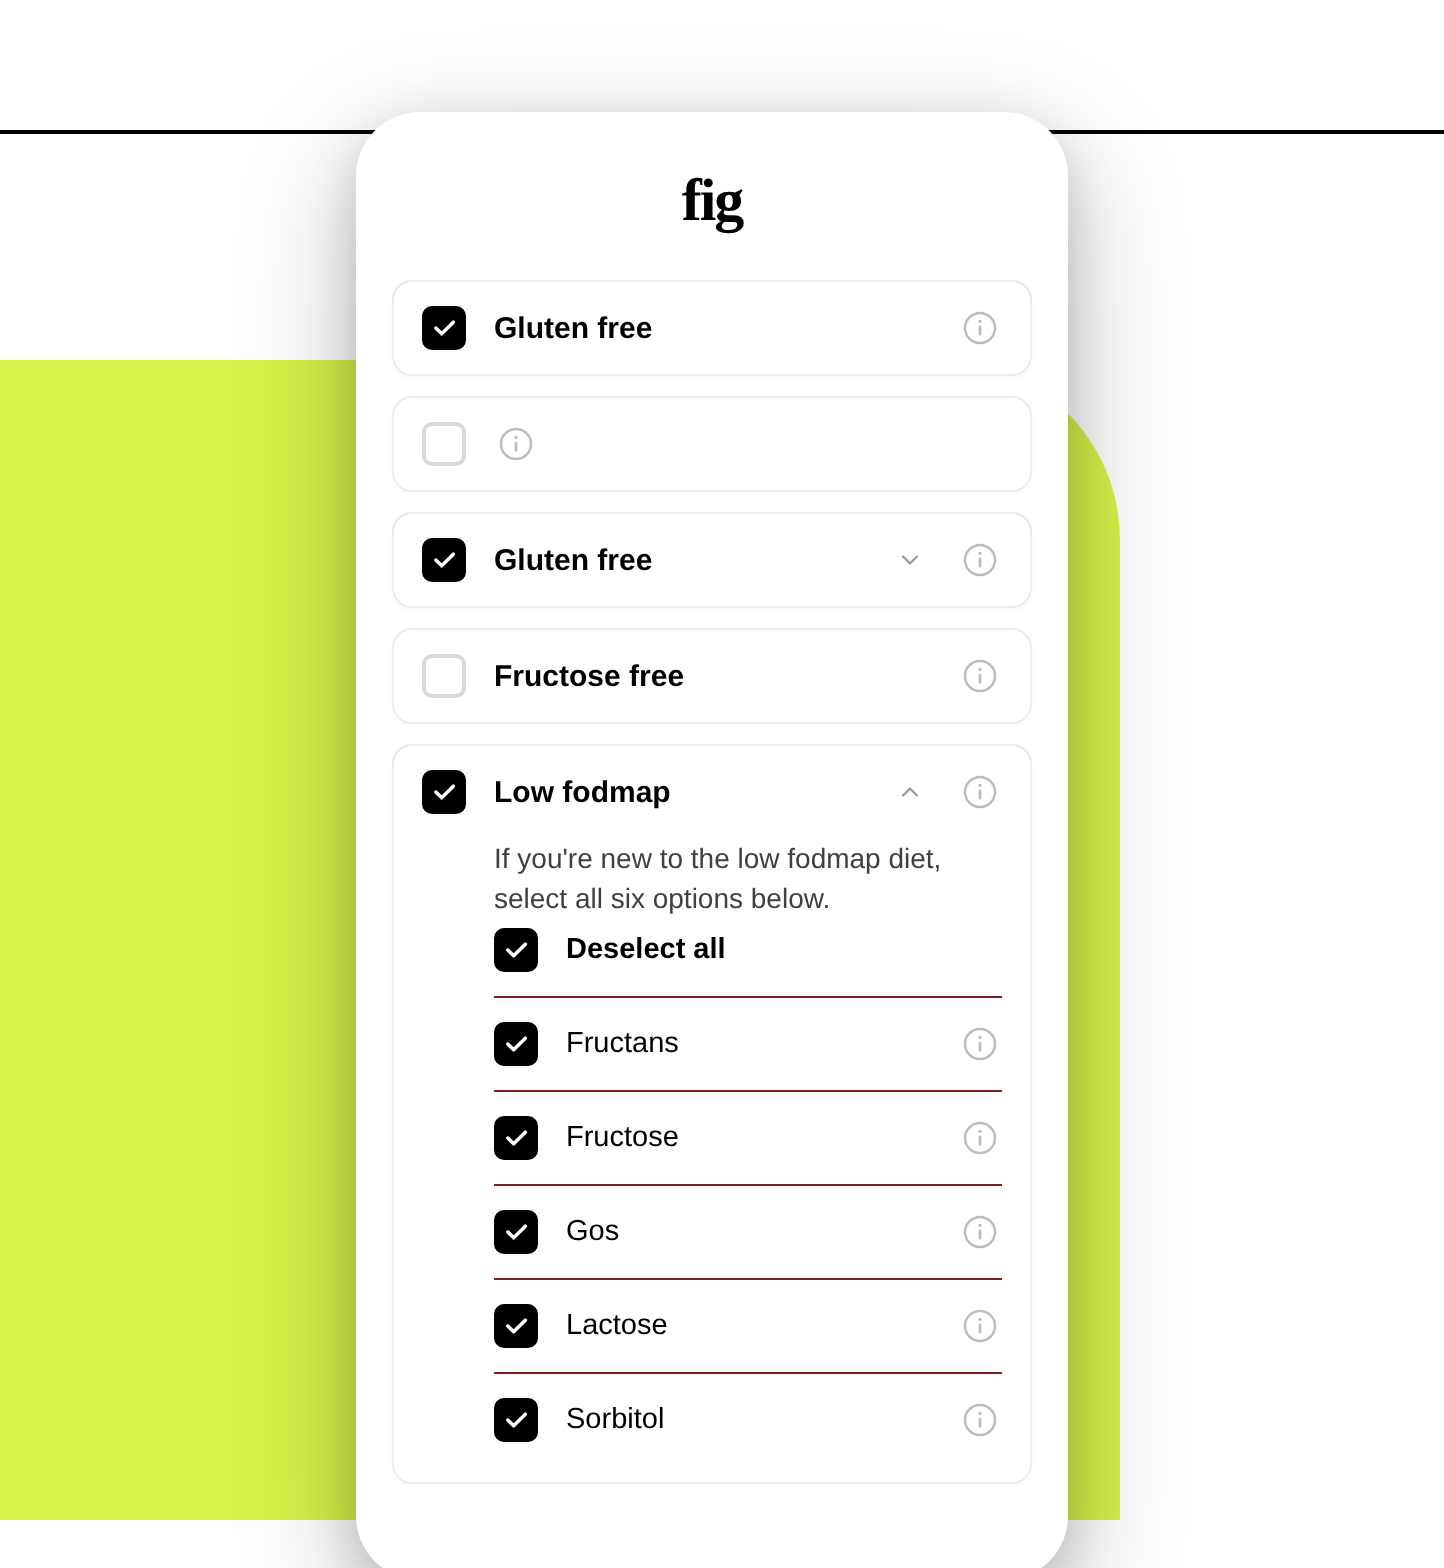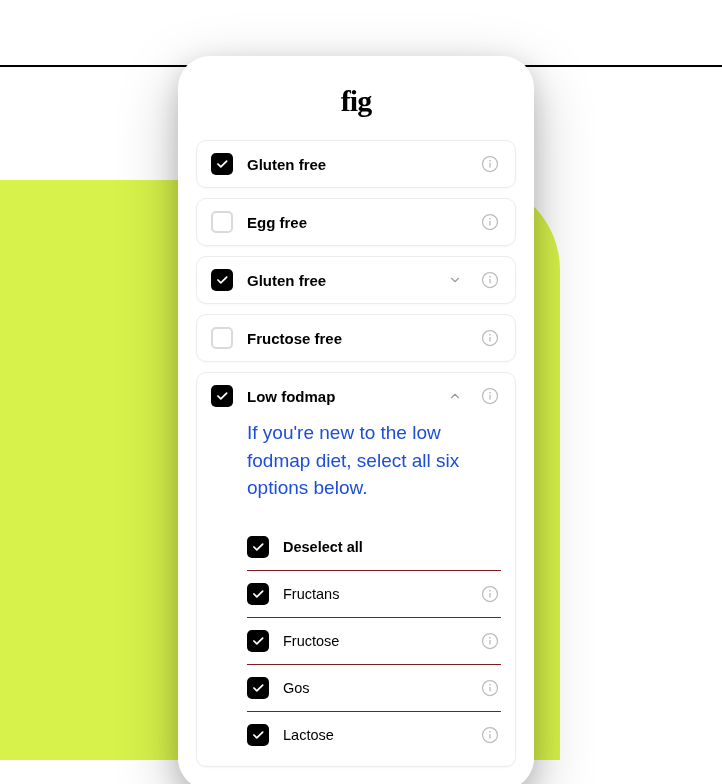--- a/index.html
+++ b/index.html
@@ -105,24 +105,24 @@
     height: 22px;
     display: flex;
     align-items: center;
     justify-content: center;
     flex-shrink: 0;
   }
   .expanded-body {
     padding: 0 14px 8px 50px;
   }
   .hint {
-    font-size: 19px;
-    color: #1d4ed8;
+    font-size: 14px;
+    color: #404040;
     line-height: 1.45;
-    margin-bottom: 30px;
+    margin-bottom: 0;
     padding-right: 30px;
   }
   .sub-row {
     display: flex;
     align-items: center;
     gap: 14px;
     padding: 12px 0;
     border-top: 1px solid #7f1d1d;
   }
   .sub-row:first-of-type { border-top: none; padding-top: 4px; align-items: center; }
@@ -161,21 +161,20 @@
               <circle cx="12" cy="8" r="1" fill="#bcbcbc"></circle>
               <rect x="11.2" y="10.5" width="1.6" height="6" rx="0.8" fill="#bcbcbc"></rect>
             </svg>
         </span>
       </div>
     </div>
 
     <div class="item">
       <div class="item-head">
         <div class="checkbox unchecked"></div>
-        <span class="label">Egg free</span>
         <span class="info">
           <svg width="20" height="20" viewBox="0 0 24 24" fill="none">
               <circle cx="12" cy="12" r="9" stroke="#bcbcbc" stroke-width="1.5"></circle>
               <circle cx="12" cy="8" r="1" fill="#bcbcbc"></circle>
               <rect x="11.2" y="10.5" width="1.6" height="6" rx="0.8" fill="#bcbcbc"></rect>
             </svg>
         </span>
       </div>
     </div>
 
@@ -307,18 +306,33 @@
           <span class="sub-label">Lactose</span>
           <span class="info">
             <svg width="20" height="20" viewBox="0 0 24 24" fill="none">
                 <circle cx="12" cy="12" r="9" stroke="#bcbcbc" stroke-width="1.5"></circle>
                 <circle cx="12" cy="8" r="1" fill="#bcbcbc"></circle>
                 <rect x="11.2" y="10.5" width="1.6" height="6" rx="0.8" fill="#bcbcbc"></rect>
               </svg>
           </span>
         </div>
 
+        <div class="sub-row">
+          <div class="checkbox checked">
+            <svg width="14" height="14" viewBox="0 0 24 24" fill="none">
+                <path d="M5 12l5 5L20 7" stroke="#fff" stroke-width="3" stroke-linecap="round" stroke-linejoin="round"></path>
+              </svg>
+          </div>
+          <span class="sub-label">Sorbitol</span>
+          <span class="info">
+            <svg width="20" height="20" viewBox="0 0 24 24" fill="none">
+                <circle cx="12" cy="12" r="9" stroke="#bcbcbc" stroke-width="1.5"></circle>
+                <circle cx="12" cy="8" r="1" fill="#bcbcbc"></circle>
+                <rect x="11.2" y="10.5" width="1.6" height="6" rx="0.8" fill="#bcbcbc"></rect>
+              </svg>
+          </span>
+        </div>
 
       </div>
     </div>
 
   </div>
 </div>
 
 </body></html>

